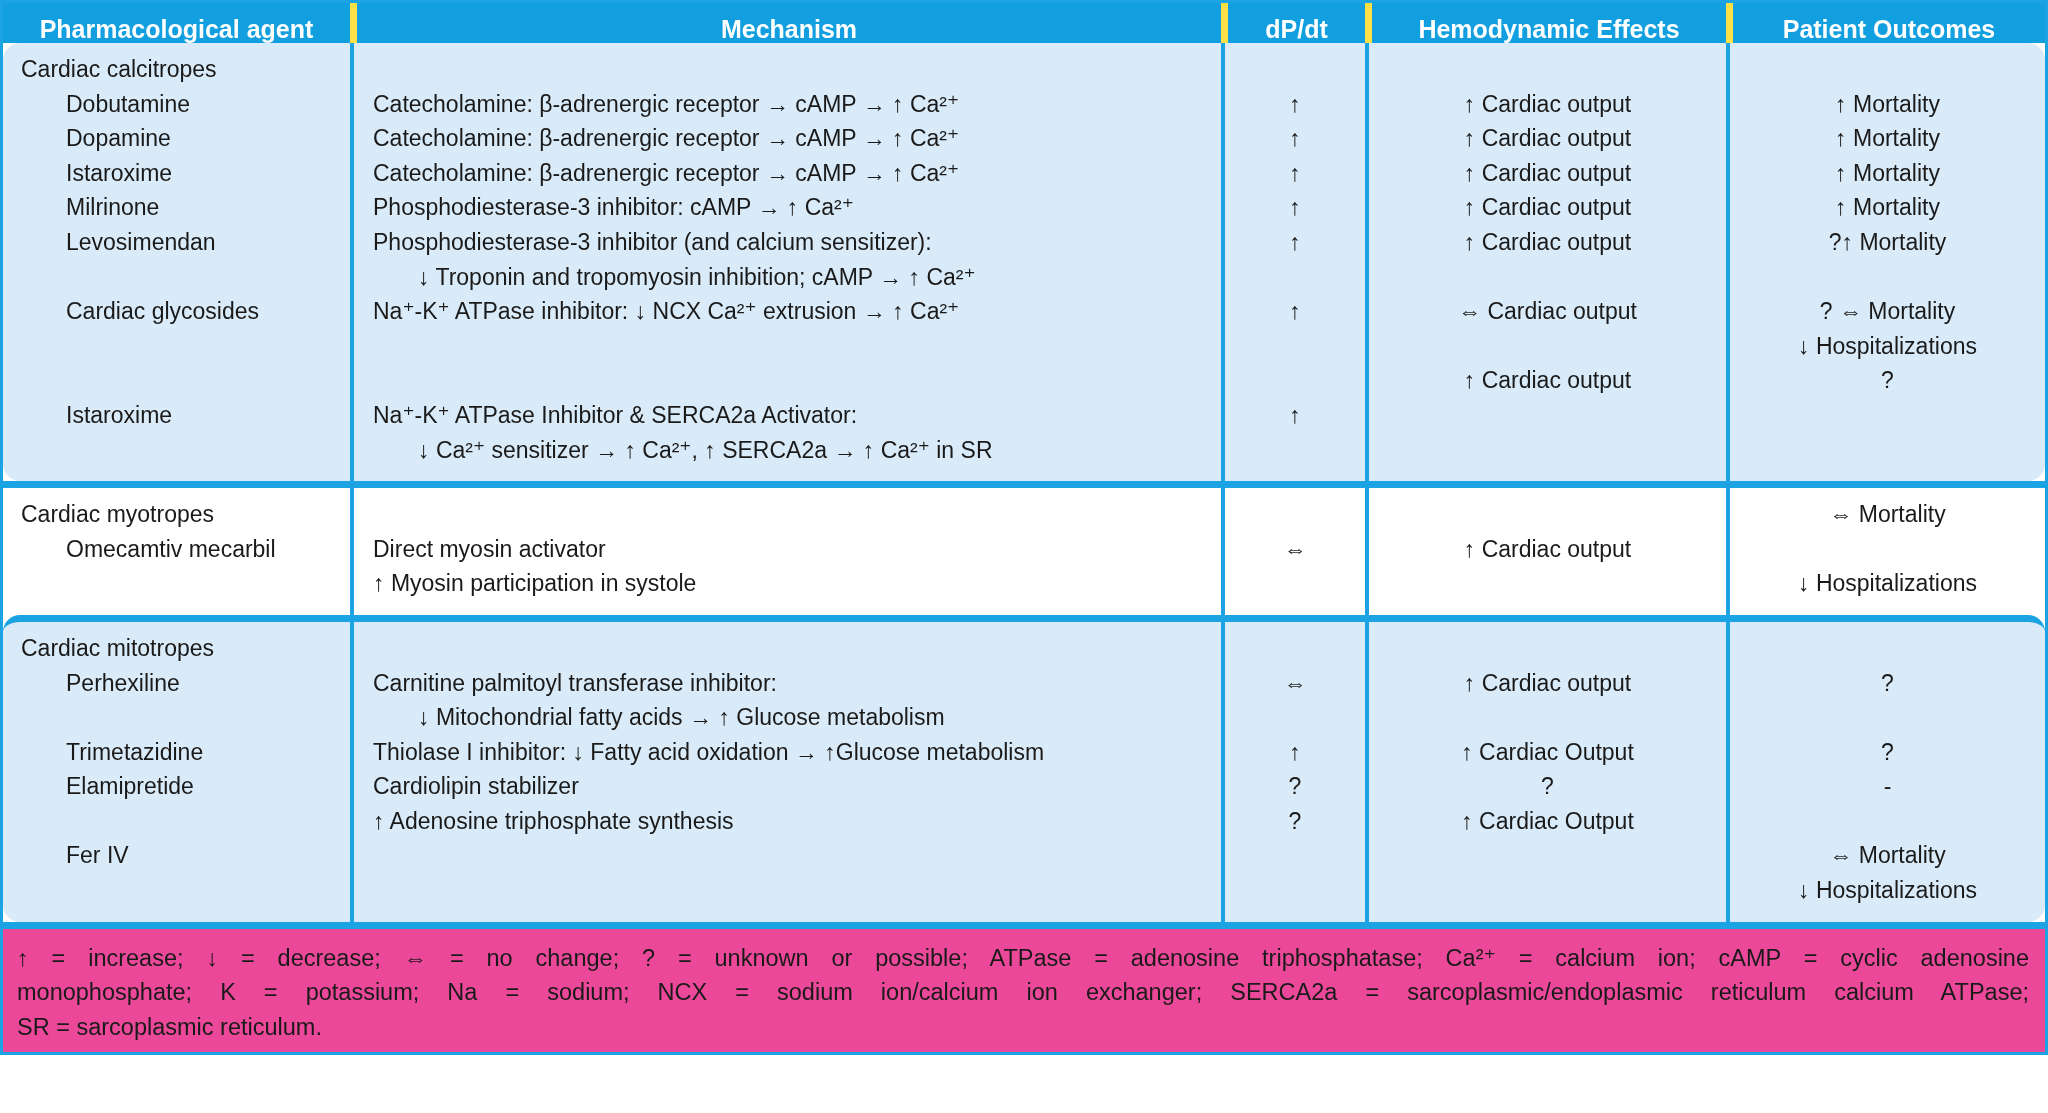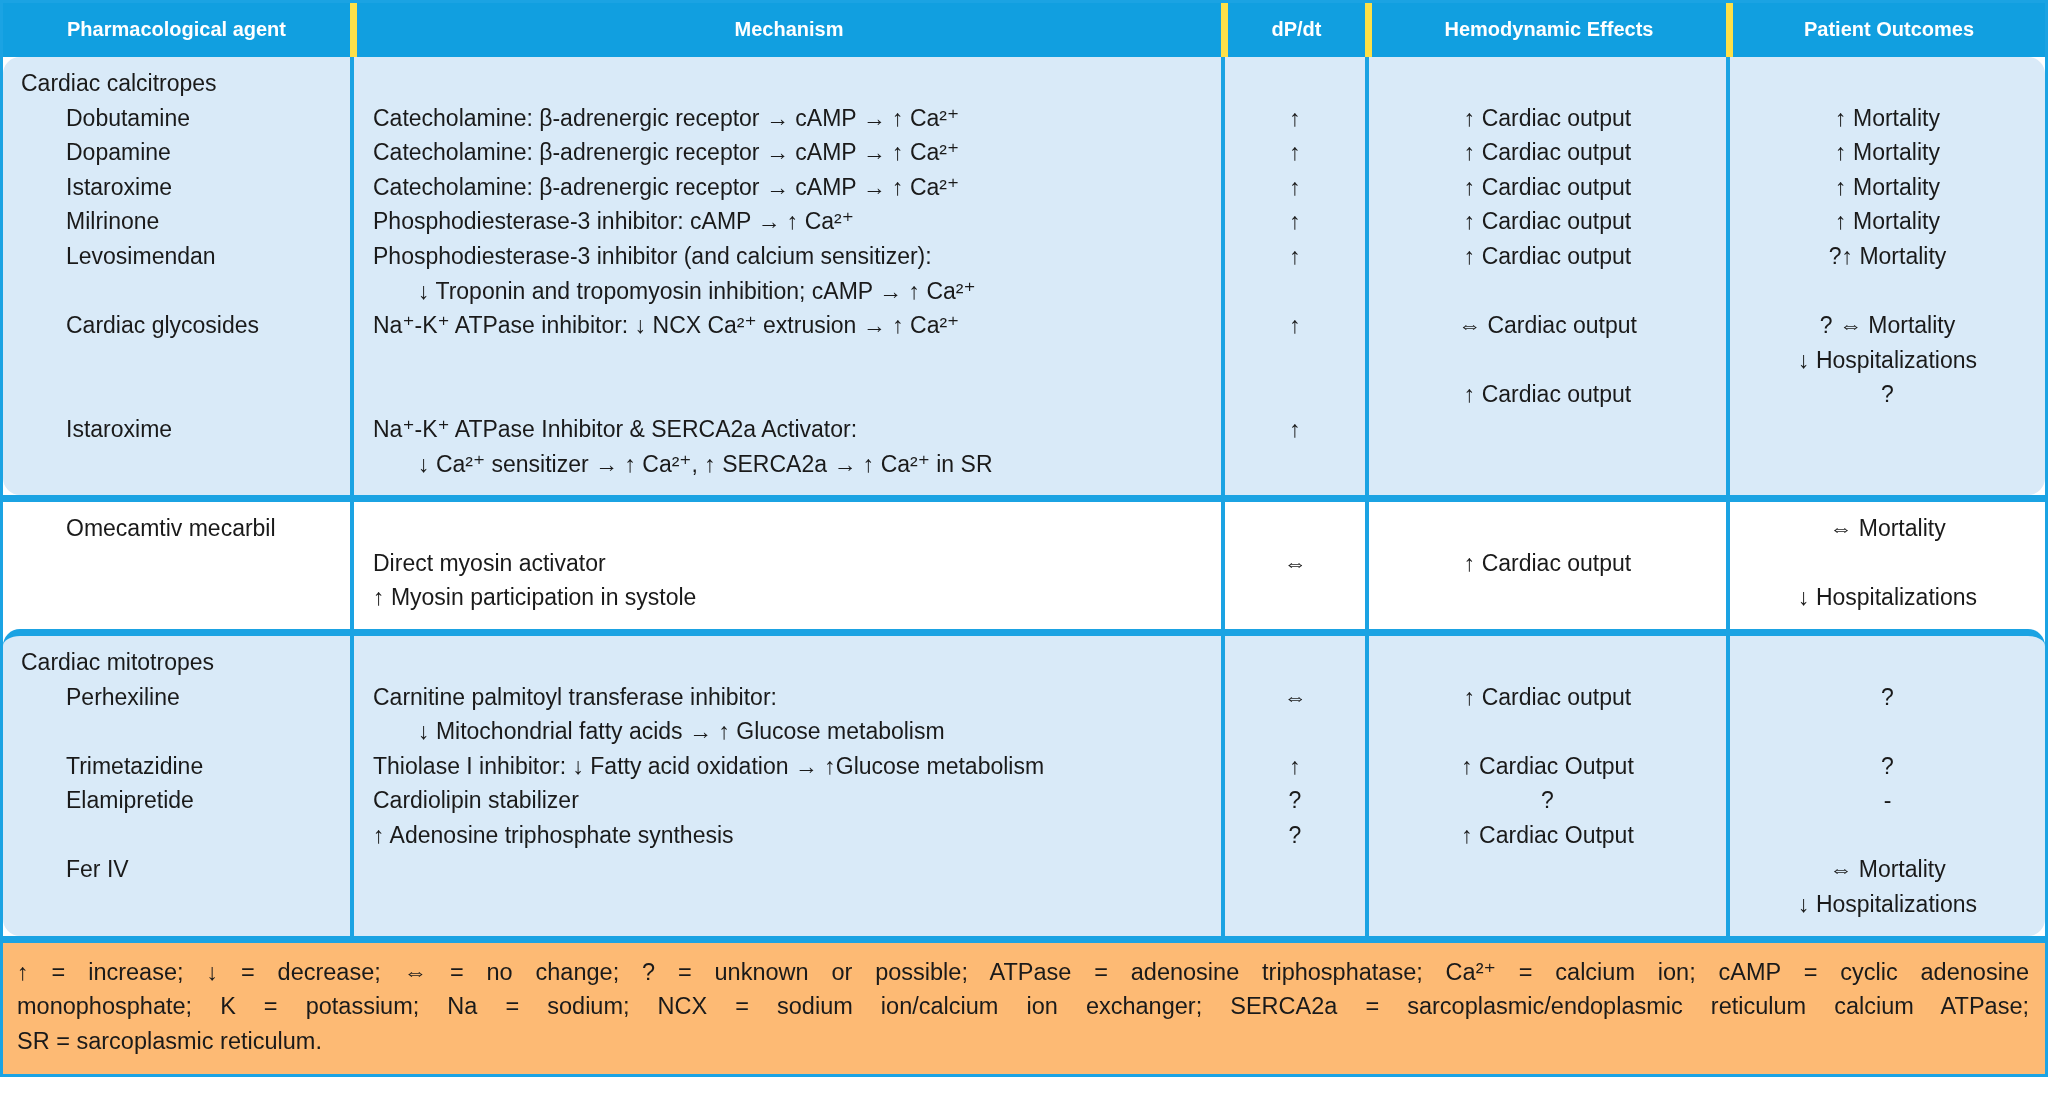--- a/index.html
+++ b/index.html
@@ -18,23 +18,23 @@
   }
   
   .thead {
     display: grid;
     grid-template-columns: 347px 871px 144px 361px 1fr;
     background: var(--header-blue, #119fe0);
   }
   .th {
     color: #ffffff;
     font-weight: bold;
-    font-size: 20px;
+    font-size: 25px;
     text-align: center;
-    padding: 13px 0 15px 0;
+    padding: 13px 0 1px 0;
     line-height: 26px;
   }
   .th + .th { border-left: 7px solid #fde047; }
   
   .section {
     display: grid;
     grid-template-columns: 347px 871px 144px 361px 1fr;
     background: #ffffff;
     border-top: 7px solid var(--line-blue, #1ba3e3);
   }
@@ -50,22 +50,22 @@
     tab-size: 45px;
     -moz-tab-size: 45px;
     overflow: visible;
   }
   .col-agent .line { padding-left: 18px; }
   .col-mechanism .line { padding-left: 19px; }
   .col-dpdt .line, .col-hemodynamic .line, .col-outcomes .line { text-align: center; }
   
   .legend {
     border-top: 7px solid var(--line-blue, #1ba3e3);
-    background: #fdba74;
-    padding: 12px 16px 16px 14px;
+    background: #ec4899;
+    padding: 12px 16px 8px 14px;
   }
   .legend-line {
     font-size: 23.5px;
     line-height: 34.5px;
     white-space: normal;
   }
   .legend-line.justify { text-align: justify; text-align-last: justify; }
 </style>
 </head>
 <body>
@@ -147,20 +147,21 @@
           <div class="line"></div>
           <div class="line">? ⇔ Mortality</div>
           <div class="line">↓ Hospitalizations</div>
           <div class="line">?</div>
           <div class="line"></div>
           <div class="line"></div>
         </div>
       </div>
       <div class="section">
         <div class="cell col-agent">
+          <div class="line">Cardiac myotropes</div>
           <div class="line">	Omecamtiv mecarbil</div>
           <div class="line"></div>
         </div>
         <div class="cell col-mechanism">
           <div class="line"></div>
           <div class="line">Direct myosin activator</div>
           <div class="line">↑ Myosin participation in systole</div>
         </div>
         <div class="cell col-dpdt">
           <div class="line"></div>

